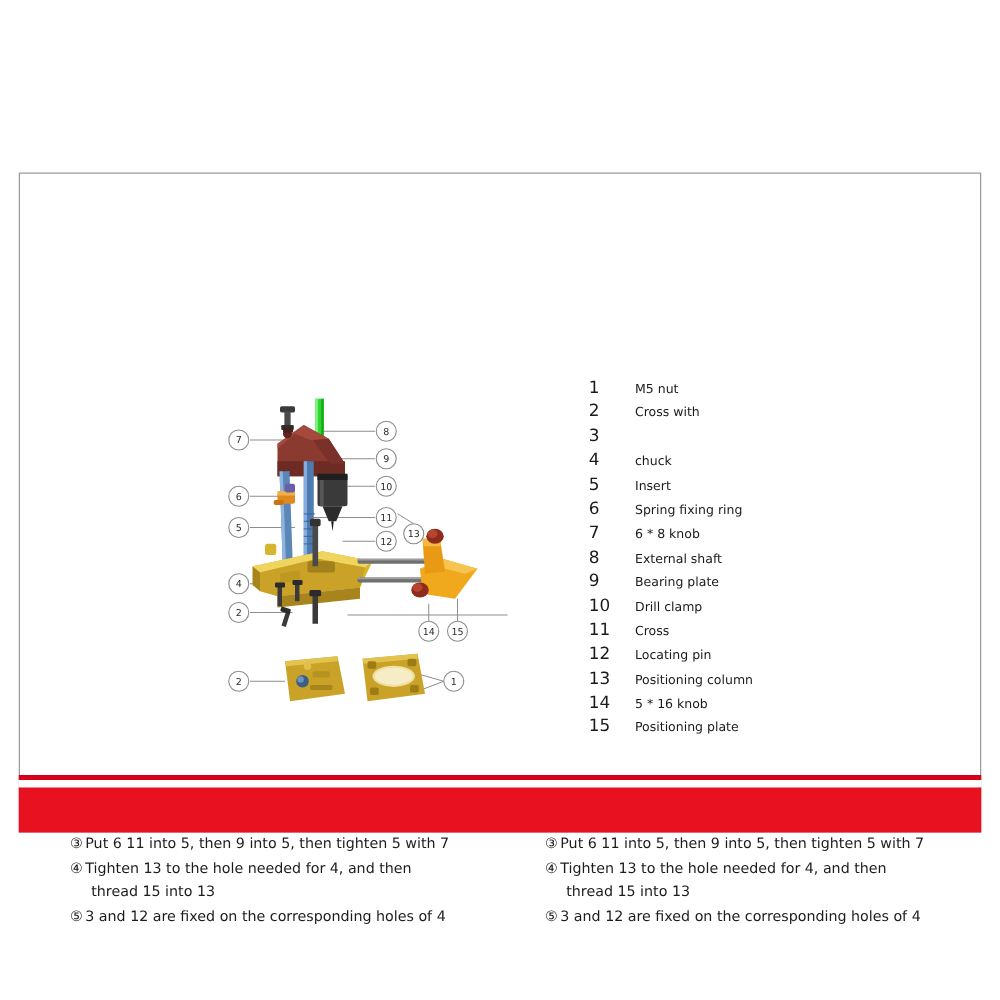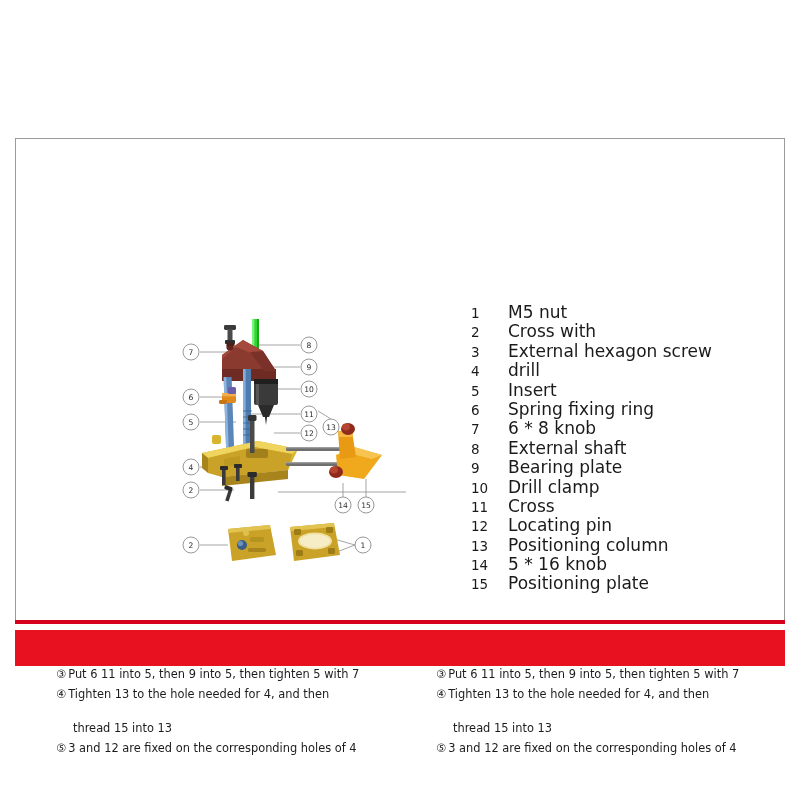--- a/index.html
+++ b/index.html
@@ -18,29 +18,29 @@
   
   .footer-band{position:absolute;left:15px;top:620px;width:770px;height:46px;}
   .band-line{position:absolute;left:0;top:0;width:100%;height:4px;background:#d6001c;}
   .band-gap{position:absolute;left:0;top:4px;width:100%;height:6px;background:#ffffff;}
   .band-thick{position:absolute;left:0;top:10px;width:100%;height:36px;background:#e8111f;}
 
   
   .legend{position:absolute;left:455px;top:163px;width:300px;}
   .legend-row{display:flex;align-items:baseline;height:19.4px;}
   .legend-num{width:37px;flex:0 0 37px;font-size:13.5px;color:#1a1a1a;}
-  .legend-label{font-size:17px;color:#1a1a1a;white-space:nowrap;}
+  .legend-label{font-size:10px;color:#1a1a1a;white-space:nowrap;}
 
   
   .instructions{position:absolute;top:487px;font-size:11.4px;color:#1c1c1c;line-height:19.6px;}
   .instructions.left{left:40px;width:352px;}
   .instructions.right{left:420px;width:352px;}
   .ins-line{white-space:nowrap;display:flex;}
   .ins-mark{flex:0 0 auto;margin-right:2px;}
-  .ins-indent{padding-left:17px;margin-top:15px;}
+  .ins-indent{padding-left:17px;}
 
   
   .diagram{position:absolute;left:150px;top:168px;width:240px;height:260px;}
   .diagram svg{display:block;}
   .cal-circle{fill:#ffffff;stroke:#8d8d8d;stroke-width:.9;}
   .cal-txt{font-family:"DejaVu Sans","Liberation Sans",sans-serif;font-size:7.6px;fill:#2b2b2b;text-anchor:middle;}
   .lead{stroke:#8d8d8d;stroke-width:.8;fill:none;}
 </style>
 </head>
 <body>
@@ -261,25 +261,24 @@
         <div class="legend-row">
           <span class="legend-num">1</span>
           <span class="legend-label">M5 nut</span>
         </div>
         <div class="legend-row">
           <span class="legend-num">2</span>
           <span class="legend-label">Cross with</span>
         </div>
         <div class="legend-row">
           <span class="legend-num">3</span>
-          <span class="legend-label">External hexagon screw</span>
         </div>
         <div class="legend-row">
           <span class="legend-num">4</span>
-          <span class="legend-label">drill</span>
+          <span class="legend-label">chuck</span>
         </div>
         <div class="legend-row">
           <span class="legend-num">5</span>
           <span class="legend-label">Insert</span>
         </div>
         <div class="legend-row">
           <span class="legend-num">6</span>
           <span class="legend-label">Spring fixing ring</span>
         </div>
         <div class="legend-row">

